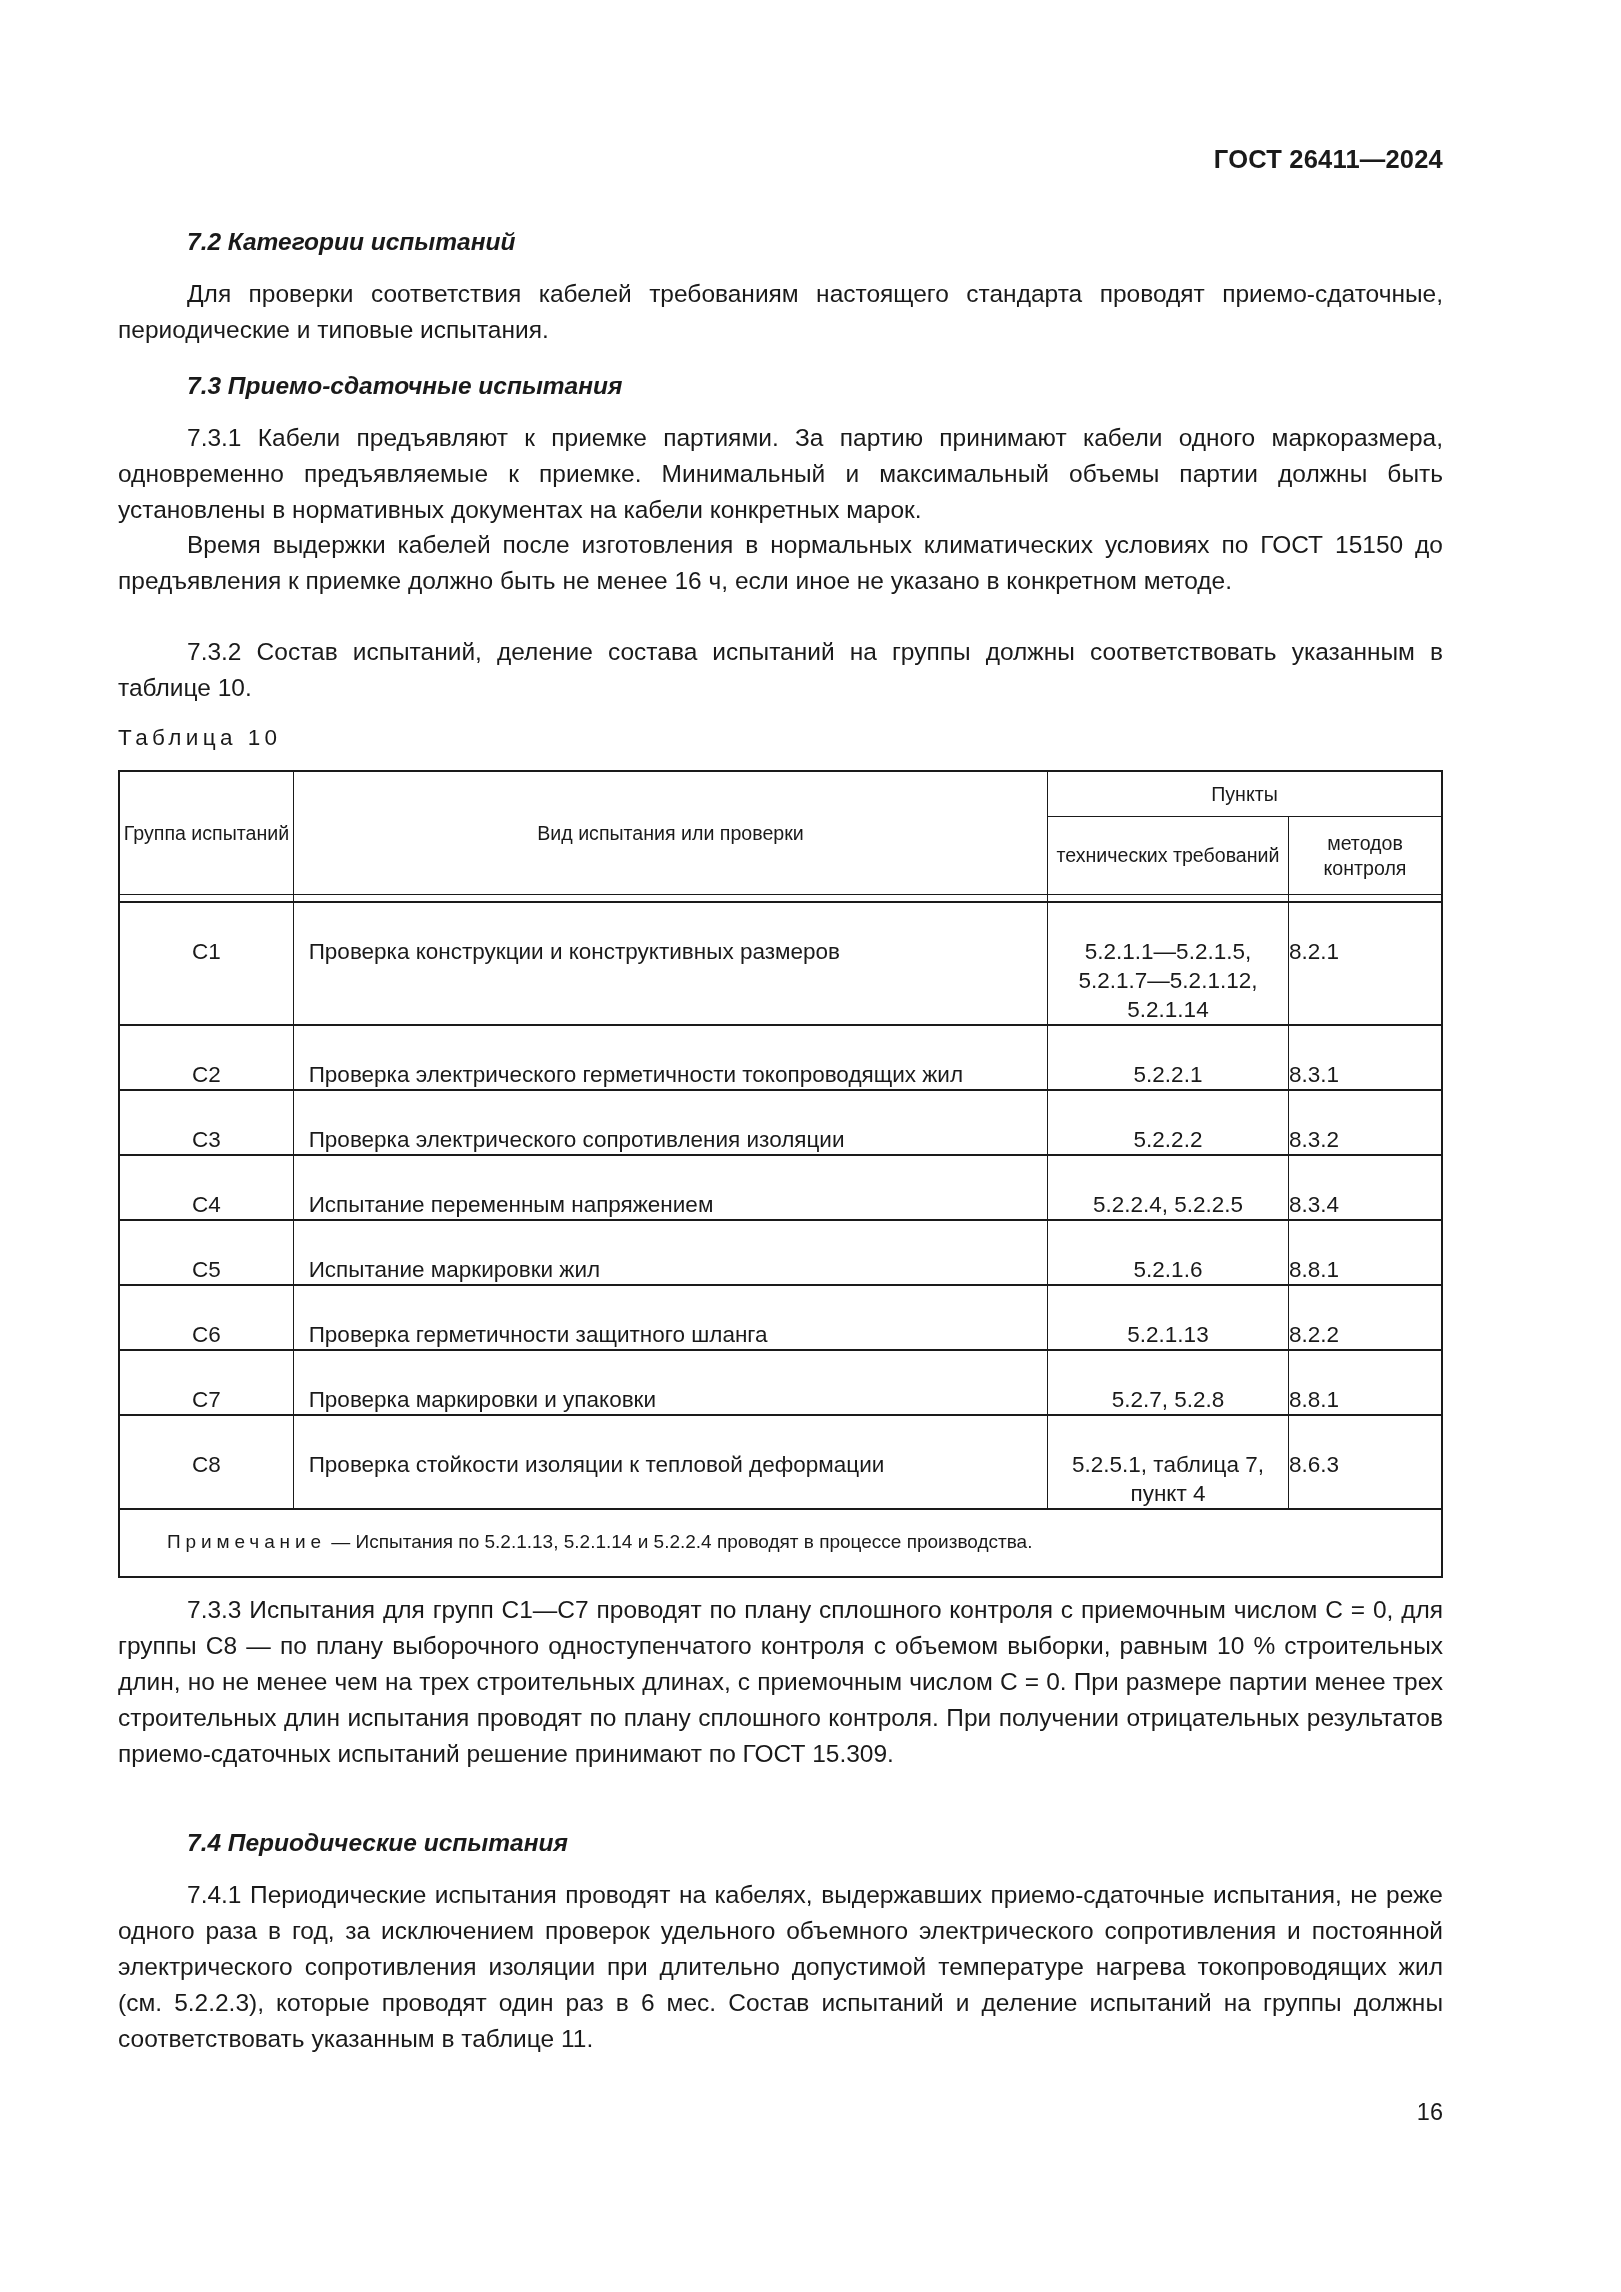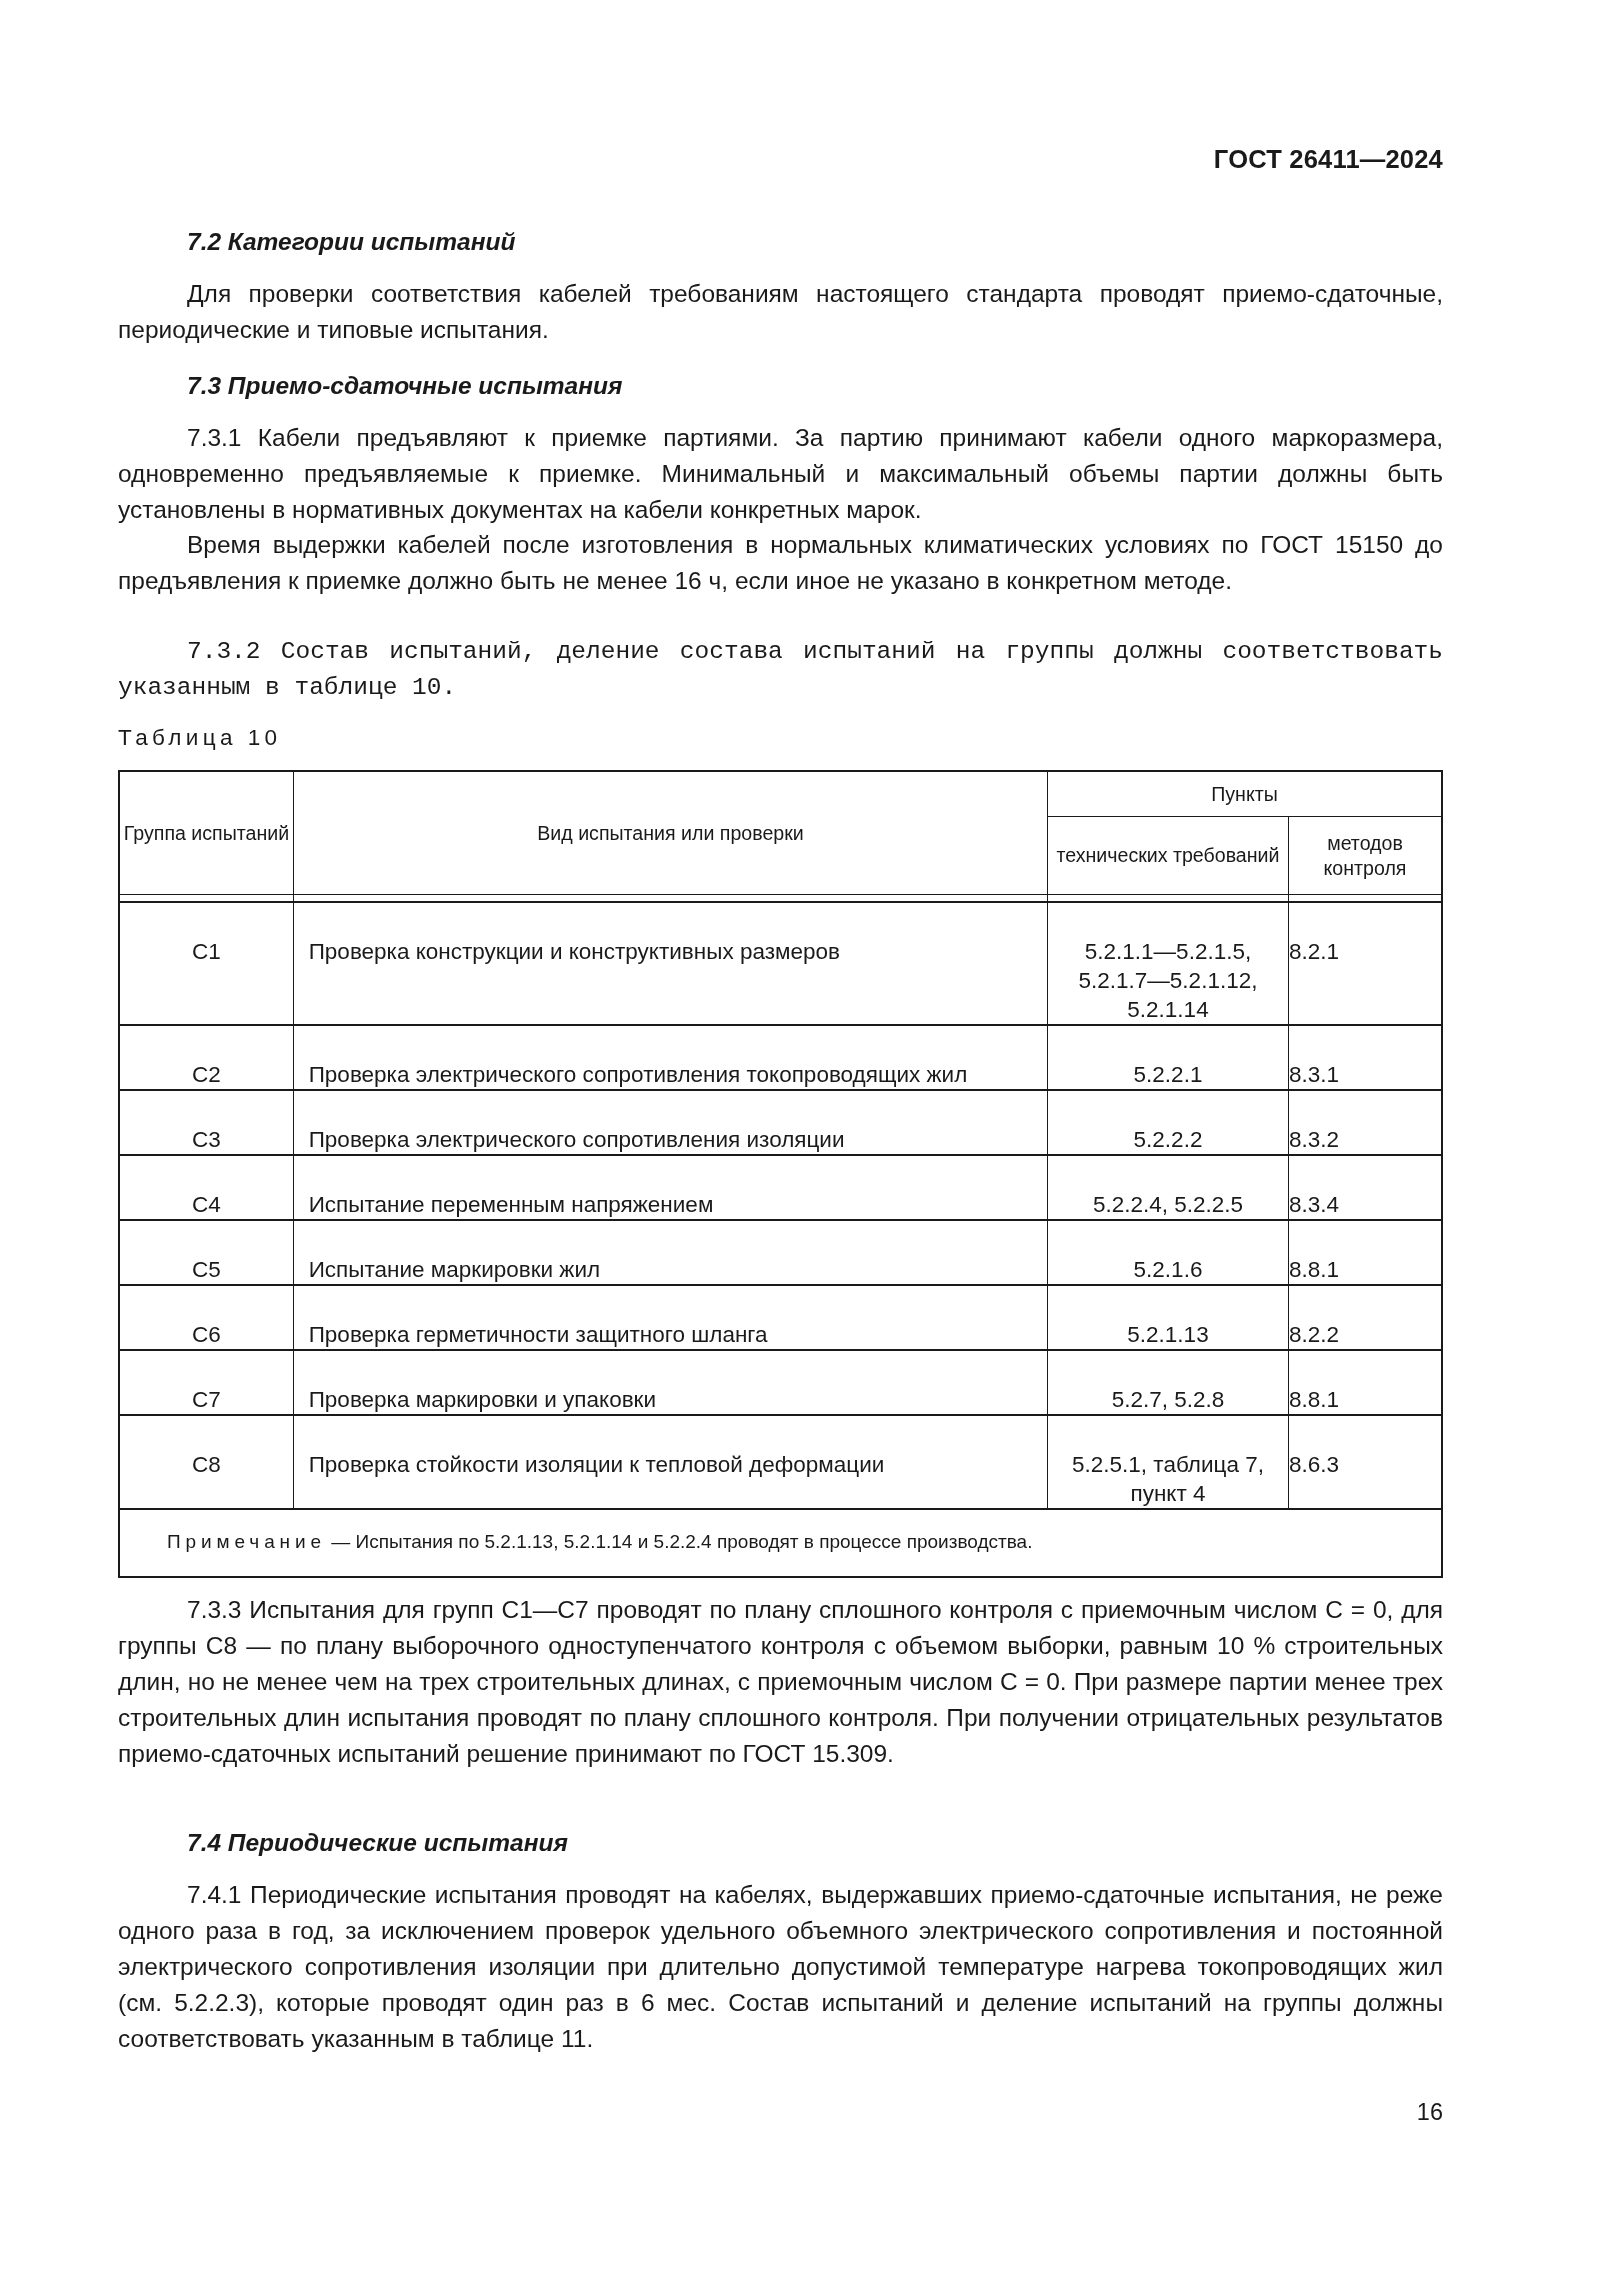--- a/index.html
+++ b/index.html
@@ -53,21 +53,21 @@
 
 <div class="page">
   <div class="doc-code">ГОСТ 26411—2024</div>
 
   <div class="h" style="top:228px;">7.2  Категории испытаний</div>
   <p class="p" style="top:276px;">Для проверки соответствия кабелей требованиям настоящего стандарта проводят приемо-сдаточные, периодические и типовые испытания.</p>
 
   <div class="h" style="top:372px;">7.3  Приемо-сдаточные испытания</div>
   <p class="p" style="top:420px;">7.3.1  Кабели предъявляют к приемке партиями. За партию принимают кабели одного маркоразмера, одновременно предъявляемые к приемке. Минимальный и максимальный объемы партии должны быть установлены в нормативных документах на кабели конкретных марок.</p>
   <p class="p" style="top:527px;">Время выдержки кабелей после изготовления в нормальных климатических условиях по ГОСТ 15150 до предъявления к приемке должно быть не менее 16 ч, если иное не указано в конкретном методе.</p>
-  <p class="p" style="top:634px;font-family:Liberation Mono, monospace;">7.3.2  Состав испытаний, деление состава испытаний на группы должны соответствовать указанным в таблице 10.</p>
+  <p class="p" style="top:634px;">7.3.2  Состав испытаний, деление состава испытаний на группы должны соответствовать указанным в таблице 10.</p>
 
   <div class="table-caption">Таблица 10</div>
 
   <table class="t10">
     <thead>
       <tr>
         <th class="th-group" rowspan="2">Группа испытаний</th>
         <th class="th-kind" rowspan="2">Вид испытания или проверки</th>
         <th class="th-points" colspan="2">Пункты</th>
       </tr>
@@ -86,21 +86,21 @@
       <tr style="height:118px;">
         <td class="c-grp">С1</td>
         <td class="c-kind">Проверка конструкции и конструктивных размеров</td>
         <td class="c-tech" style="white-space:pre-line;">5.2.1.1—5.2.1.5,
 5.2.1.7—5.2.1.12,
 5.2.1.14</td>
         <td class="c-meth">8.2.1</td>
       </tr>
       <tr style="height:65px;">
         <td class="c-grp">С2</td>
-        <td class="c-kind">Проверка электрического сопротивления токопроводящих жил</td>
+        <td class="c-kind">Проверка электрического герметичности токопроводящих жил</td>
         <td class="c-tech">5.2.2.1</td>
         <td class="c-meth">8.3.1</td>
       </tr>
       <tr style="height:53px;">
         <td class="c-grp">С3</td>
         <td class="c-kind">Проверка электрического сопротивления изоляции</td>
         <td class="c-tech">5.2.2.2</td>
         <td class="c-meth">8.3.2</td>
       </tr>
       <tr style="height:65px;">

